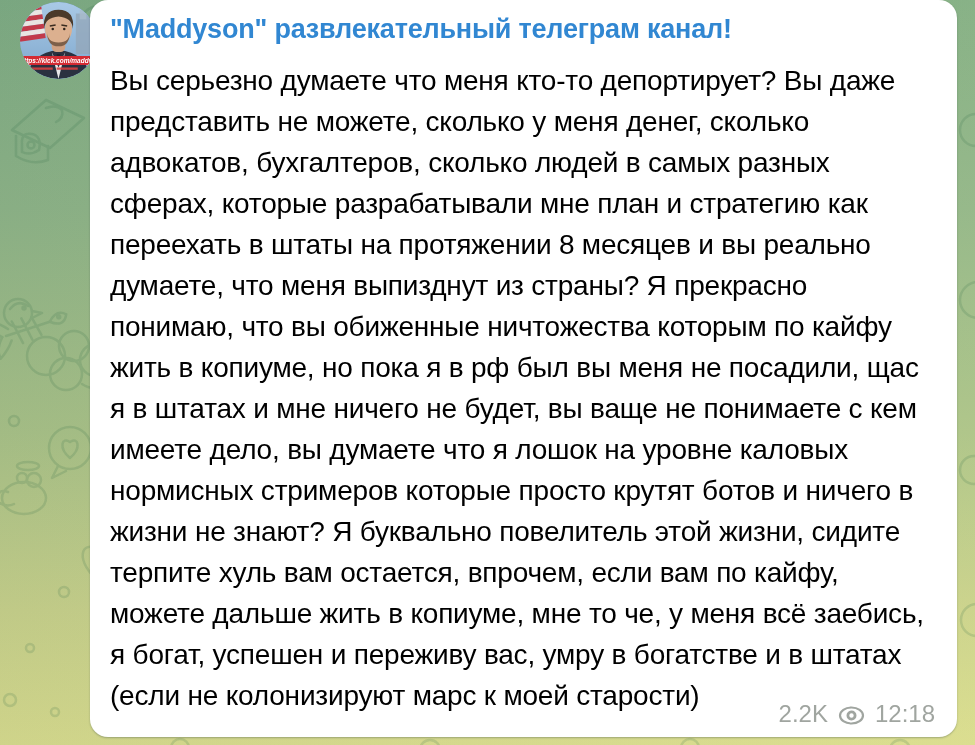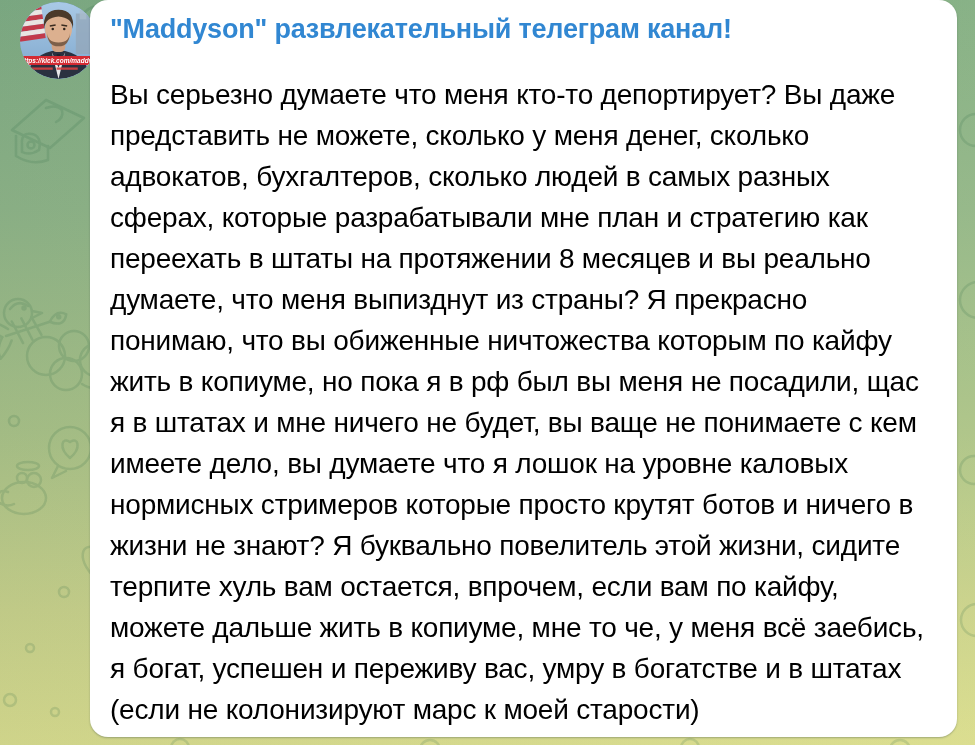--- a/index.html
+++ b/index.html
@@ -48,21 +48,21 @@
     padding: 13px 20px 0 20px;
   }
   .sender {
     font-size: 27px; font-weight: bold;
     color: #3187d2;
     line-height: 33px;
     cursor: pointer;
     letter-spacing: -0.2px;
   }
   .msg-text {
-    margin-top: 28px;
+    margin-top: 14px;
     font-size: 28px;
     line-height: 41px;
     color: #000000;
     letter-spacing: -0.2px;
   }
   .meta {
     position: absolute; right: 22px; bottom: 9px;
     display: flex; align-items: center; gap: 10px;
     color: #a0a5a0;
     font-size: 24px;
@@ -205,14 +205,22 @@
         <rect x="8" y="68" width="26" height="2.4" fill="#d64040" opacity="0.9"></rect>
         <rect x="38" y="68" width="22" height="2.4" fill="#d64040" opacity="0.9"></rect>
       </g>
     </svg>
     <div class="avatar-banner">https://kick.com/maddyson</div>
   </div>
 
   <div class="bubble">
     <div class="sender">"Maddyson" развлекательный телеграм канал!</div>
     <div class="msg-text">Вы серьезно думаете что меня кто-то депортирует? Вы даже представить не можете, сколько у меня денег, сколько адвокатов, бухгалтеров, сколько людей в самых разных сферах, которые разрабатывали мне план и стратегию как переехать в штаты на протяжении 8 месяцев и вы реально думаете, что меня выпизднут из страны? Я прекрасно понимаю, что вы обиженные ничтожества которым по кайфу жить в копиуме, но пока я в рф был вы меня не посадили, щас я в штатах и мне ничего не будет, вы ваще не понимаете с кем имеете дело, вы думаете что я лошок на уровне каловых нормисных стримеров которые просто крутят ботов и ничего в жизни не знают? Я буквально повелитель этой жизни, сидите терпите хуль вам остается, впрочем, если вам по кайфу, можете дальше жить в копиуме, мне то че, у меня всё заебись, я богат, успешен и переживу вас, умру в богатстве и в штатах (если не колонизируют марс к моей старости)</div>
+    <div class="meta">
+      <span>2.2K</span>
+      <svg width="27" height="19" viewBox="0 0 27 19">
+        <ellipse cx="13.5" cy="9.5" rx="11.5" ry="8" fill="none" stroke="#a0a5a0" stroke-width="2.2"></ellipse>
+        <circle cx="13.5" cy="9.5" r="3.6" fill="none" stroke="#a0a5a0" stroke-width="2.8"></circle>
+      </svg>
+      <span>12:18</span>
+    </div>
   </div>
 </div>
 
 </body></html>

